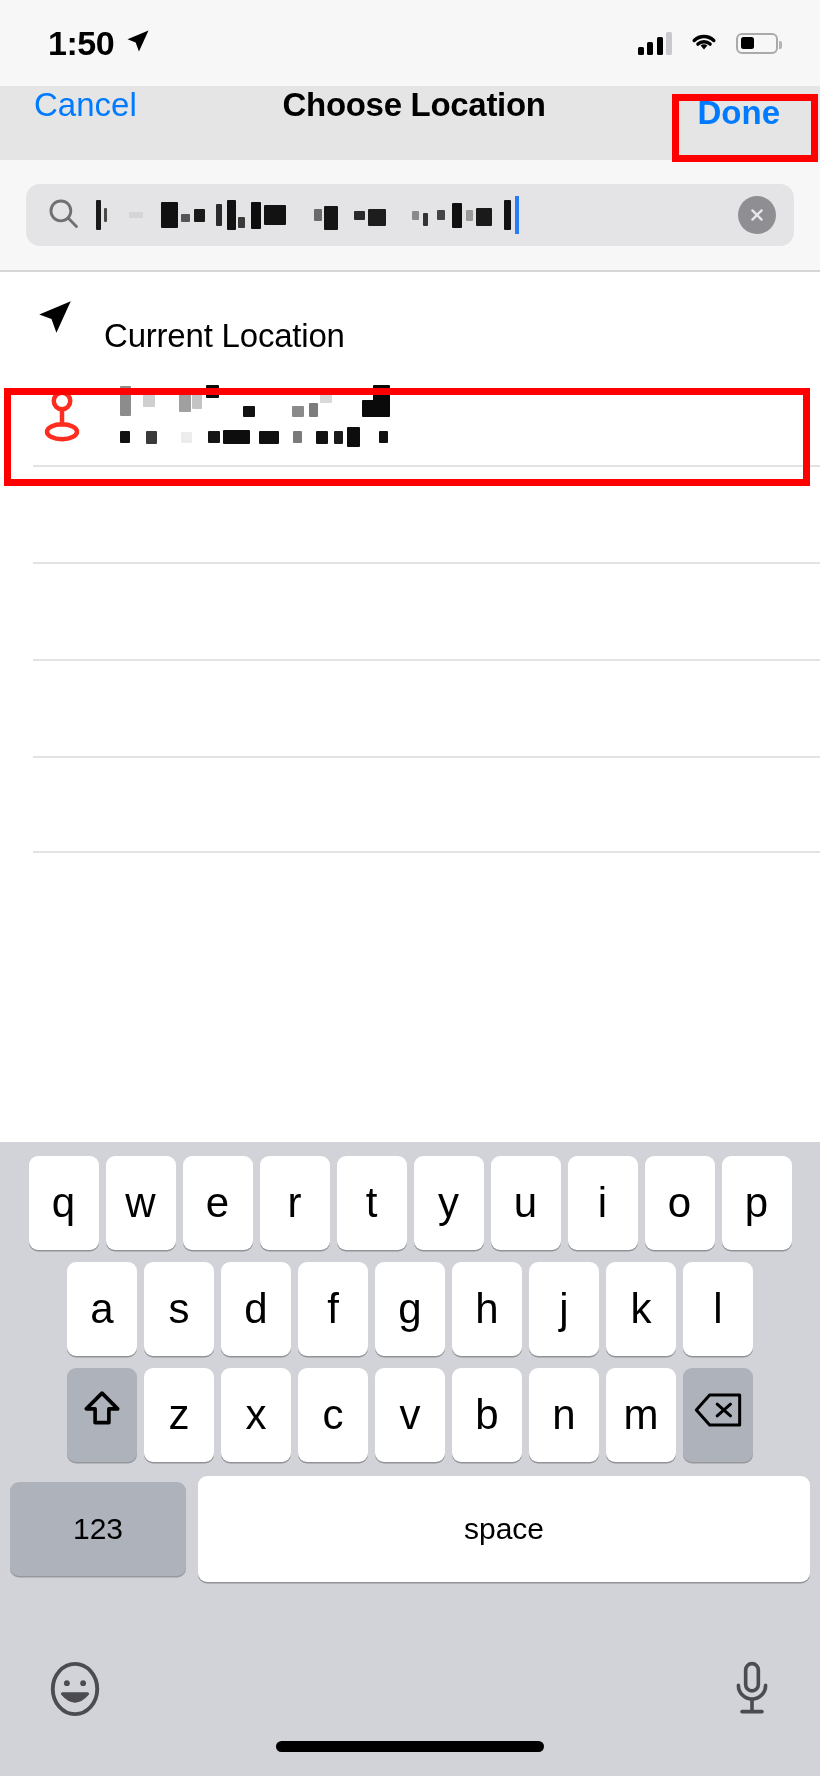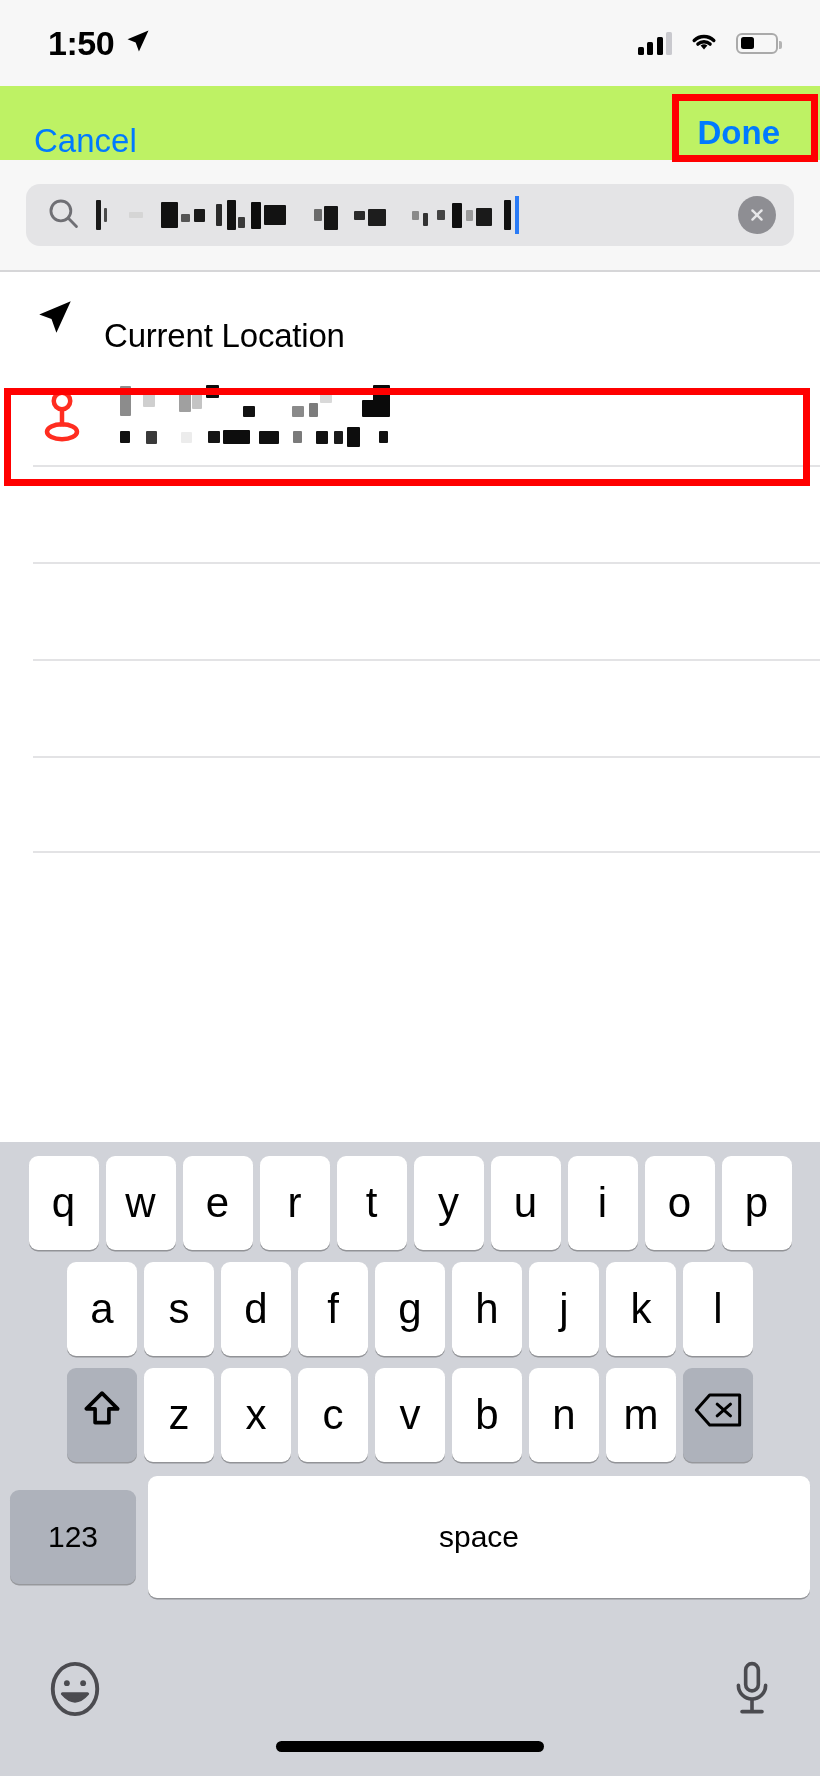--- a/index.html
+++ b/index.html
@@ -35,22 +35,22 @@
   }
   .battery::after{
     content:""; position:absolute; right:-6px; top:6px; width:3.5px; height:8px;
     background:#b4b4b4; border-radius:0 2px 2px 0;
   }
   .battery-fill{ height:100%; background:#000; border-radius:2.5px; }
 
   
   .nav-bar{
     position:absolute; top:86px; left:0; width:820px; height:74px;
-    background:#bef264;
-    display:flex; align-items:flex-end; justify-content:space-between;
+    background:#e5e5e5;
+    display:flex; align-items:flex-start; justify-content:space-between;
     padding:0 34px;
   }
   .nav-btn{
     font-size:33px; color:#007aff; background:none; border:none;
     font-family:"Liberation Sans", sans-serif; cursor:pointer; white-space:nowrap;
   }
   .nav-title{ font-size:33px; font-weight:700; color:#000; letter-spacing:-0.3px; }
   .nav-done{ font-weight:700; padding:8px 6px; }
 
   
@@ -123,22 +123,22 @@
     font-size:42px; color:#000; font-family:"Liberation Sans", sans-serif;
     box-shadow:0 1.5px 0 rgba(0,0,0,0.30);
     user-select:none;
   }
   .kb-row-1 .key{ width:70px; }
   .kb-row-2 .key{ width:70px; }
   .kb-row-3 .key{ width:70px; }
   .key-dark{ background:#aeb2bb; box-shadow:0 1.5px 0 rgba(0,0,0,0.28); }
   .key-shift{ width:94px; }
   .key-back{ width:94px; }
-  .key-123{ width:126px; height:94px; font-size:30px; }
-  .key-space{ flex:1 1 auto; height:122px; font-size:30px; }
+  .key-123{ width:176px; height:94px; font-size:30px; }
+  .key-space{ flex:1 1 auto; height:106px; font-size:30px; }
   .key-search{
     width:172px; height:94px; background:#007aff; color:#ffffff; font-size:30px;
   }
   .kb-bottom{
     position:absolute; bottom:0; left:0; width:820px; height:150px;
     display:flex; align-items:flex-start; justify-content:space-between;
     padding:34px 46px 0 46px;
   }
   .home-indicator{
     position:absolute; bottom:24px; left:50%; transform:translateX(-50%);
@@ -172,20 +172,21 @@
       </svg>
     </span>
     <span class="battery">
       <span class="battery-fill" style="width:40%"></span>
     </span>
   </div>
 </div>
 
 <div class="nav-bar">
   <button class="nav-btn">Cancel</button>
+  <span class="nav-title">Choose Location</span>
   <button class="nav-btn nav-done">Done</button>
 </div>
 <div class="hl-done"></div>
 
 <div class="search-wrap">
   <div class="search-field" aria-placeholder="">
     <span class="search-icon">
       <svg width="34" height="34" viewBox="0 0 24 24">
         <circle cx="10.5" cy="10.5" r="7" stroke="#6f6f74" stroke-width="2" fill="none"></circle>
         <line x1="15.6" y1="15.6" x2="21.5" y2="21.5" stroke="#6f6f74" stroke-width="2" stroke-linecap="round"></line>

